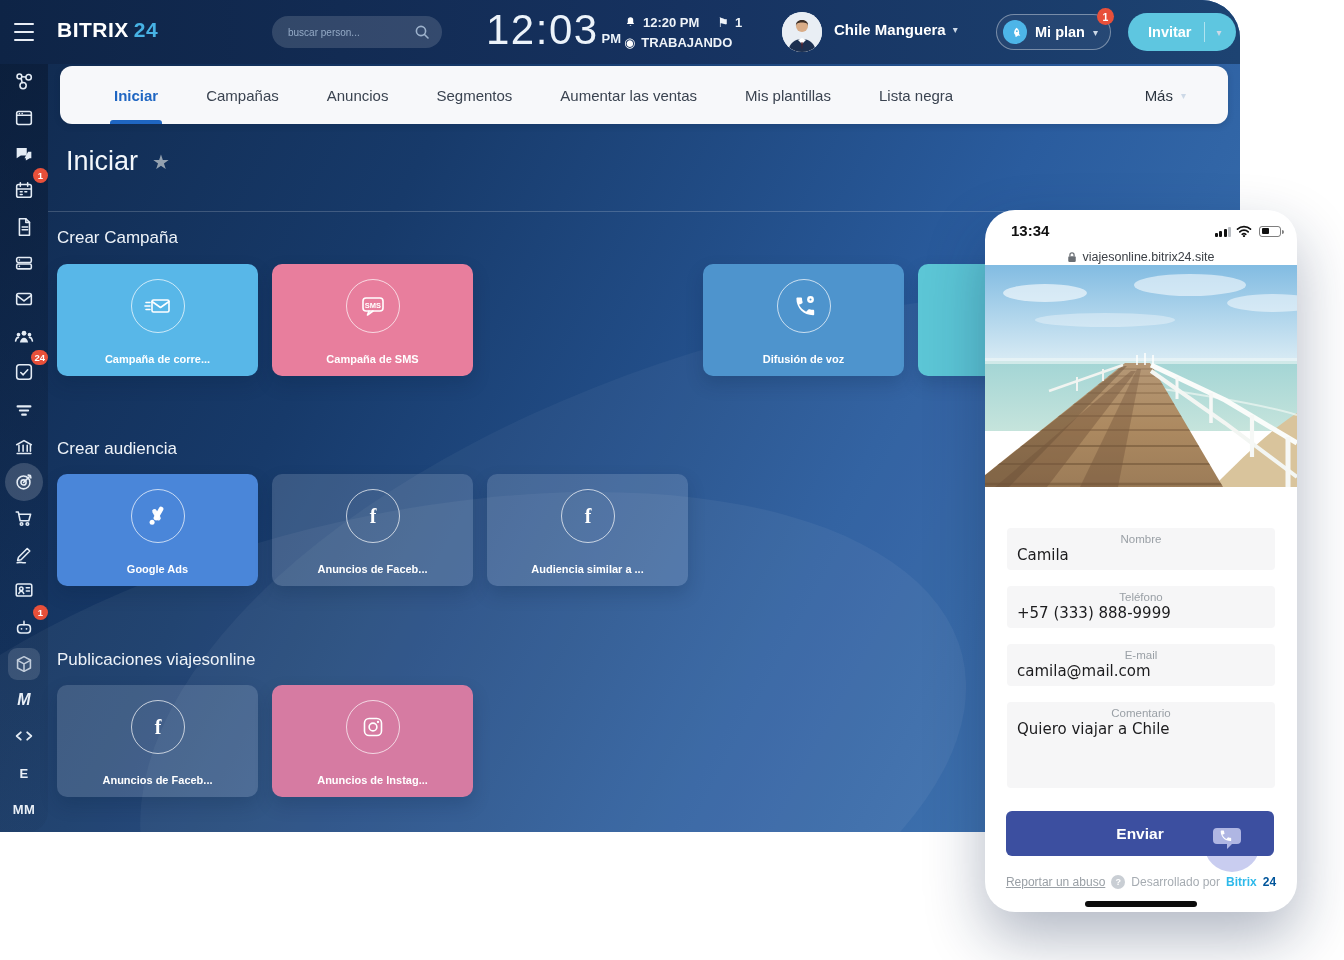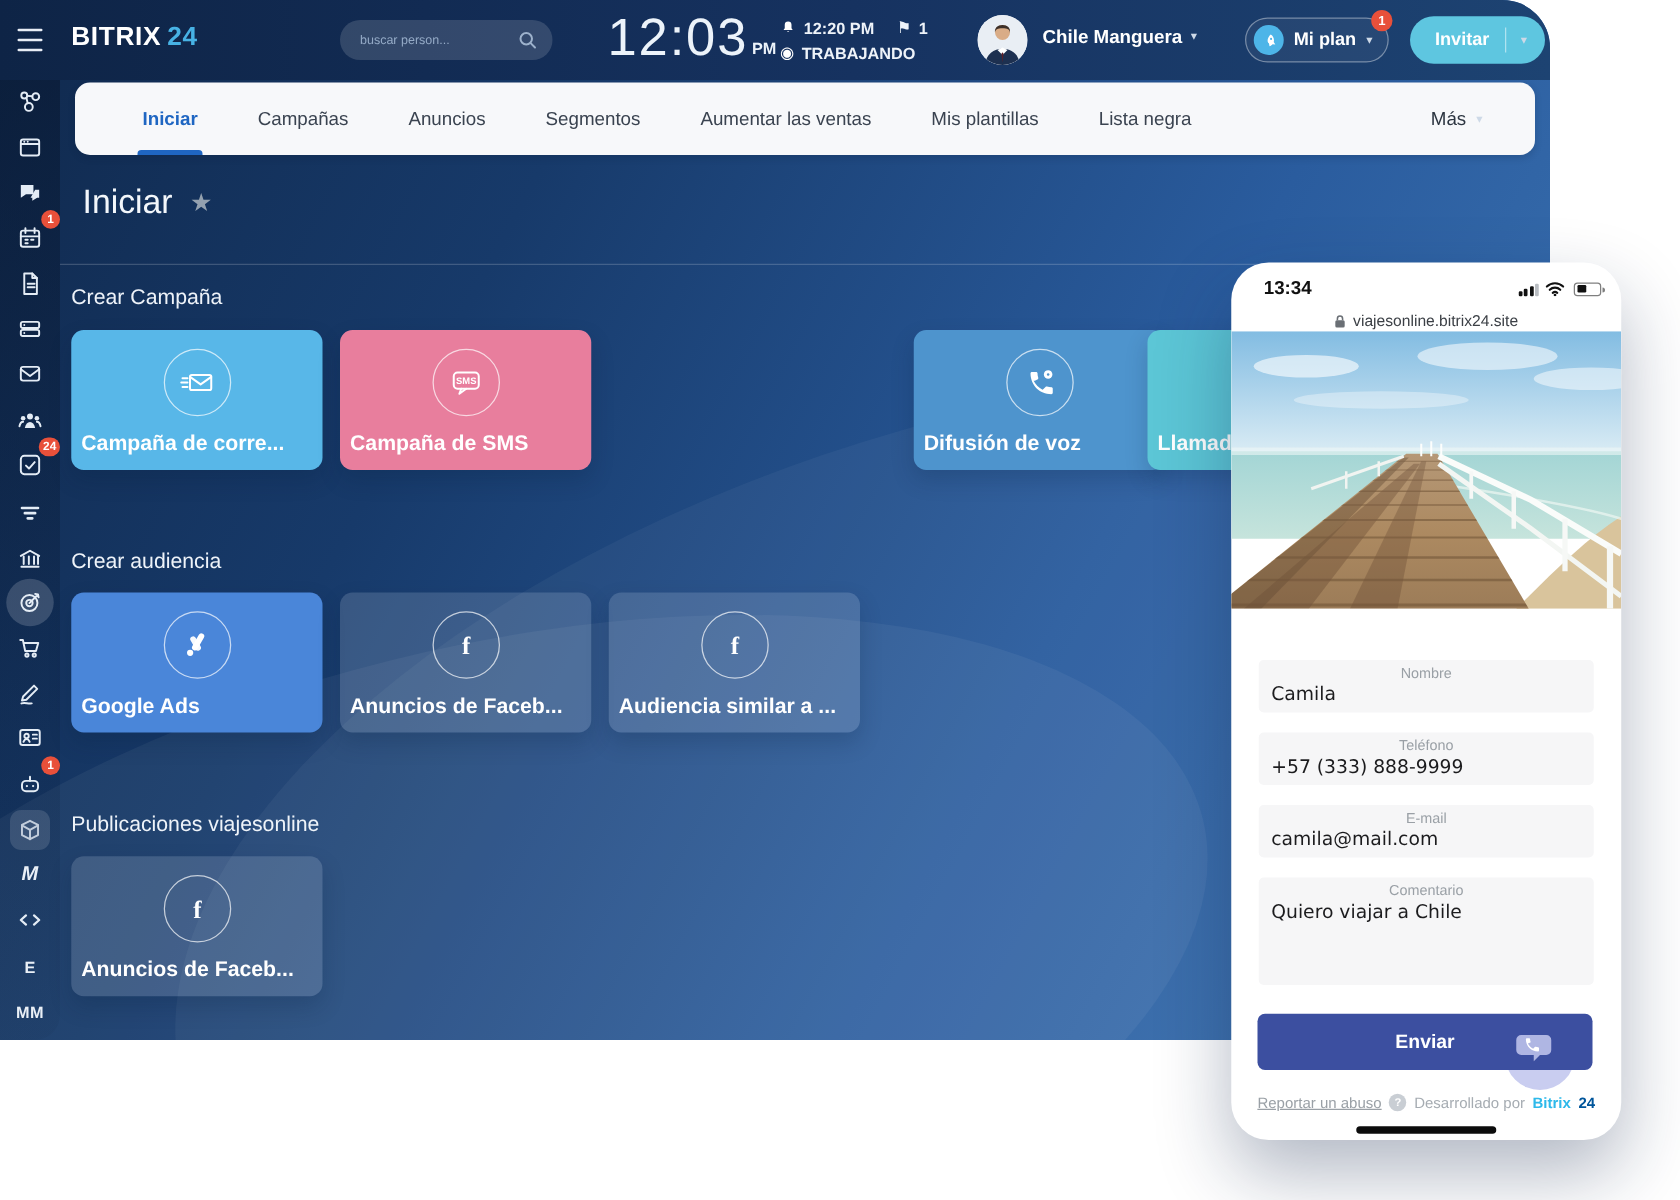--- a/index.html
+++ b/index.html
@@ -63,21 +63,21 @@
 
   
   .page-title{position:absolute;left:66px;top:146px;color:#f3f7fb;font-size:27px;display:flex;align-items:center;gap:14px;z-index:1}
   .page-title .star{color:#94a1af;font-size:20px;cursor:pointer}
   .divider{position:absolute;left:48px;right:0;top:211px;height:1px;background:rgba(255,255,255,.18)}
   .hdg{position:absolute;color:#eef3f9;font-size:17px;z-index:1}
   .card{position:absolute;width:201px;height:112px;border-radius:10px;box-shadow:0 8px 18px rgba(8,25,55,.18);cursor:pointer;z-index:1}
   .card-ic{position:absolute;top:15px;left:50%;transform:translateX(-50%);width:54px;height:54px;border:1.6px solid rgba(255,255,255,.7);
            border-radius:50%;display:flex;align-items:center;justify-content:center}
   .card-ic svg{stroke:#fff;fill:none;stroke-width:1.6;stroke-linecap:round;stroke-linejoin:round}
-  .card-label{position:absolute;bottom:11px;left:8px;right:8px;color:#fff;font-size:17px;font-weight:bold;white-space:nowrap;overflow:hidden}
+  .card-label{position:absolute;bottom:11px;left:8px;right:8px;text-align:center;color:#fff;font-size:11px;font-weight:bold;white-space:nowrap;overflow:hidden}
 
   
   .phone{position:absolute;left:985px;top:210px;width:312px;height:702px;background:#fff;border-radius:30px;z-index:6;
          box-shadow:0 26px 60px rgba(15,35,70,.32);overflow:hidden}
   .pstatus{position:absolute;left:26px;right:16px;top:12px;display:flex;align-items:center;color:#111}
   .ptime{font-size:15px;font-weight:bold}
   .picons{margin-left:auto;display:flex;align-items:flex-end;gap:5px}
   .sig{display:flex;align-items:flex-end;gap:1.5px}
   .sig i{display:block;width:3px;background:#111;border-radius:1px}
   .batt{position:relative;width:22px;height:11px;border:1.2px solid rgba(0,0,0,.5);border-radius:3px;margin-left:2px}
@@ -132,21 +132,21 @@
         <svg width="28" height="28" viewBox="0 0 28 28">
             <rect x="4" y="6" width="20" height="13" rx="3"></rect>
             <path d="M10 19l-1.5 4 5.5-4"></path>
             <text x="14" y="15.5" text-anchor="middle" font-size="7.5" font-weight="bold" fill="#fff" stroke="none" font-family="Liberation Sans,sans-serif">SMS</text>
           </svg>
       </span>
       <span class="card-label">Campaña de SMS</span>
     </div>
 
 
-    <div class="card" style="left: 703px; top: 264px; background-color: rgb(78, 148, 205); margin-left: 28px;">
+    <div class="card" style="left: 703px; top: 264px; background-color: rgb(78, 148, 205);">
       <span class="card-ic">
         <svg width="28" height="28" viewBox="0 0 28 28">
             <path d="M8.9 12.6c1.6 3.1 4.1 5.6 7.2 7.2l2.3-2.3c.3-.3.8-.4 1.2-.3 1.1.4 2.3.6 3.5.6.6 0 1.1.5 1.1 1.1v3.3c0 .6-.5 1.1-1.1 1.1C13.6 23.3 6.4 16.1 6.4 6.6c0-.6.5-1.1 1.1-1.1h3.4c.6 0 1.1.5 1.1 1.1 0 1.2.2 2.4.6 3.5.1.4 0 .8-.3 1.2l-2.4 1.3z" fill="#fff" stroke="none"></path>
             <circle cx="20.5" cy="7.5" r="3.4" fill="#fff" stroke="none"></circle>
             <circle cx="20.5" cy="7.5" r="1" fill="#4e94cd" stroke="none"></circle>
           </svg>
       </span>
       <span class="card-label">Difusión de voz</span>
     </div>
 
@@ -196,20 +196,30 @@
 
     <div class="card" style="left: 57px; top: 685px; background-color: rgba(228, 238, 250, 0.16);">
       <span class="card-ic">
         <svg width="28" height="28" viewBox="0 0 28 28">
             <text x="14" y="21" text-anchor="middle" font-size="20" font-weight="bold" fill="#fff" stroke="none" font-family="Liberation Serif,serif">f</text>
           </svg>
       </span>
       <span class="card-label">Anuncios de Faceb...</span>
     </div>
 
+    <div class="card" style="left: 272px; top: 685px; background-color: rgb(214, 123, 162);">
+      <span class="card-ic">
+        <svg width="28" height="28" viewBox="0 0 28 28">
+            <rect x="5.5" y="5.5" width="17" height="17" rx="4.6"></rect>
+            <circle cx="14" cy="14" r="3.9"></circle>
+            <circle cx="19" cy="9" r="1.15" fill="#fff" stroke="none"></circle>
+          </svg>
+      </span>
+      <span class="card-label">Anuncios de Instag...</span>
+    </div>
 
     <div class="tabsbar">
       <div class="tab active">Iniciar</div>
       <div class="tab">Campañas</div>
       <div class="tab">Anuncios</div>
       <div class="tab">Segmentos</div>
       <div class="tab">Aumentar las ventas</div>
       <div class="tab">Mis plantillas</div>
       <div class="tab">Lista negra</div>
       <div class="tab more">

